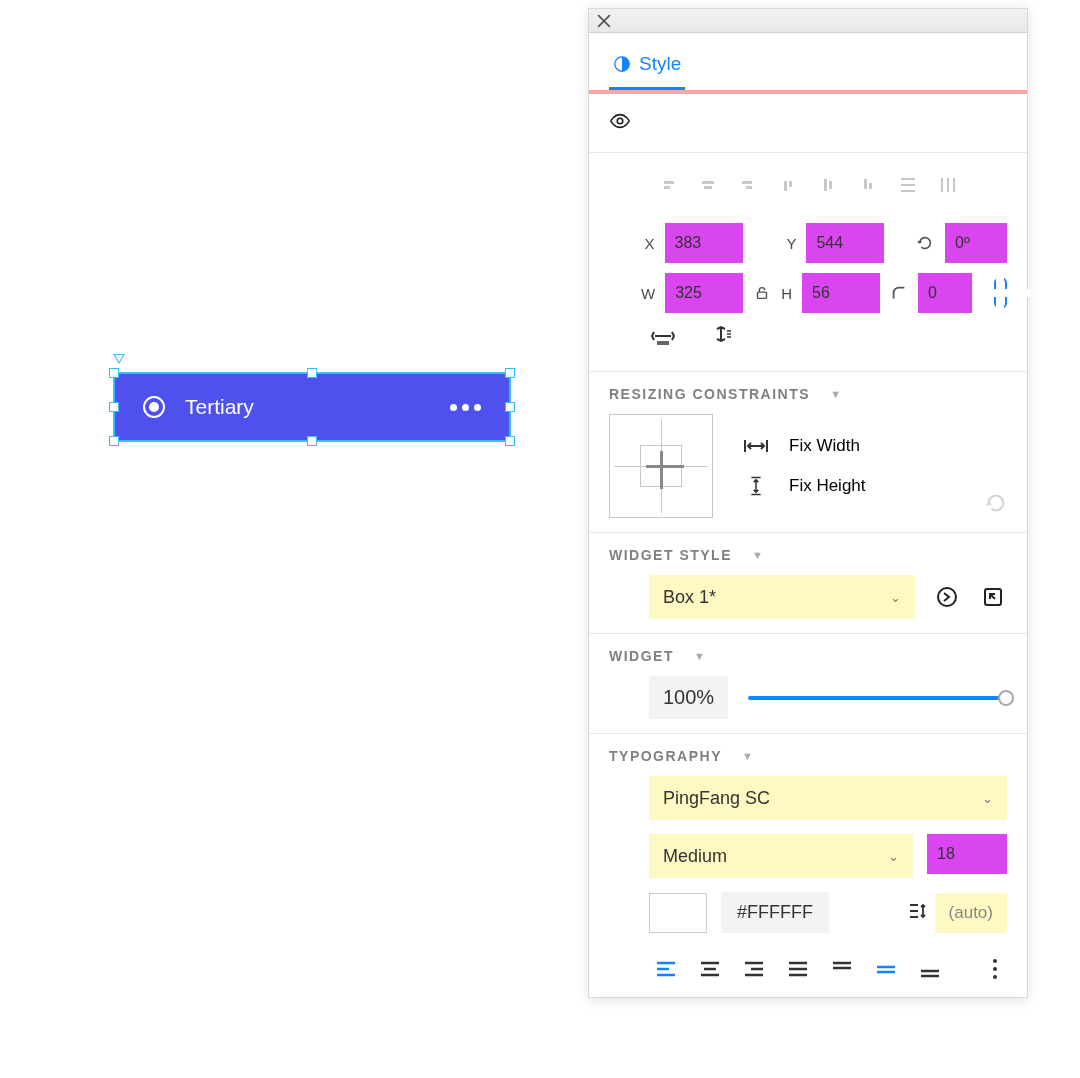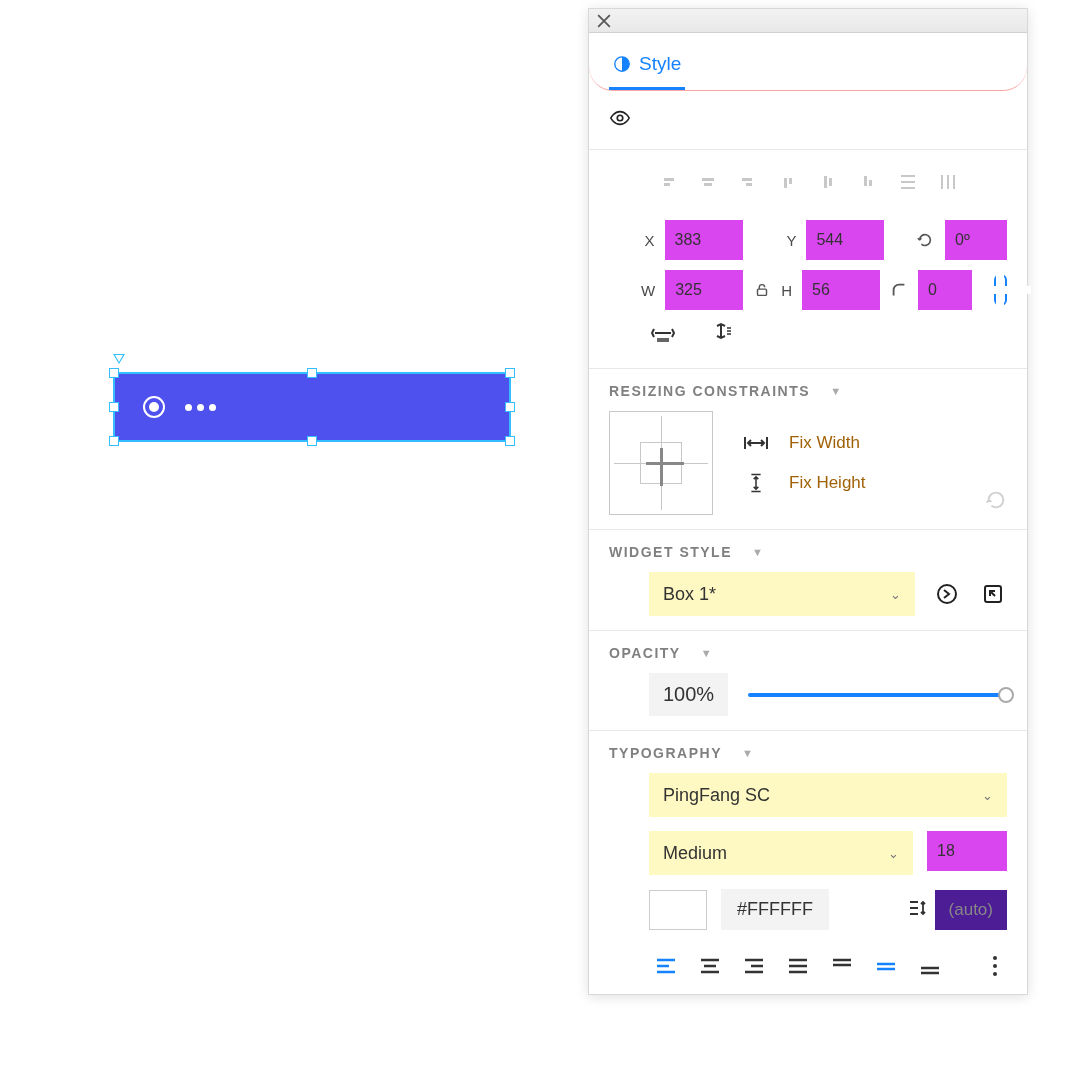--- a/index.html
+++ b/index.html
@@ -20,21 +20,21 @@
 .h-ml { left: -6px; top: 50%; margin-top: -5px; } .h-mr { right: -6px; top: 50%; margin-top: -5px; }
 .h-bl { left: -6px; bottom: -6px; } .h-bm { left: 50%; margin-left: -5px; bottom: -6px; } .h-br { right: -6px; bottom: -6px; }
 .tri { position: absolute; left: -2px; top: -20px; width: 0; height: 0; border-left: 6px solid transparent; border-right: 6px solid transparent; border-top: 10px solid #33bfff; }
 .tri::after { content: ""; position: absolute; left: -4px; top: -9px; border-left: 4px solid transparent; border-right: 4px solid transparent; border-top: 7px solid #fff; }
 
 
 .panel { position: absolute; left: 588px; top: 8px; width: 440px; background: #fff; border: 1px solid #d8d8d8; box-shadow: 0 2px 12px rgba(0,0,0,.12); }
 .titlebar { height: 24px; background: linear-gradient(#f2f2f2, #e8e8e8); border-bottom: 1px solid #d0d0d0; display: flex; align-items: center; padding: 0 8px; }
 .closex { width: 14px; height: 14px; color: #555; cursor: pointer; display:flex; align-items:center; justify-content:center;}
 
-.tabs { display: flex; padding: 14px 20px 0; border-bottom: 1px solid #fca5a5; gap: 8px; border-radius: 24px; }
+.tabs { display: flex; padding: 14px 20px 0; border-bottom: 4px solid #fca5a5; gap: 8px; }
 .tab { display: flex; align-items: center; gap: 8px; padding: 6px 4px 12px; color: #1582ff; border-bottom: 3px solid #1582ff; font-size: 19px; font-weight: 500; cursor: pointer;}
 .tab svg { width: 18px; height: 18px; }
 
 .section { border-bottom: 1px solid #e8e8e8; padding: 14px 20px; }
 .namebar { display: flex; align-items: center; padding: 16px 20px; border-bottom: 1px solid #e8e8e8; }
 .namebar .name { flex: 1; color: #707070; font-size: 21px; }
 .eye svg { width: 22px; height: 22px; color: #222; }
 
 .align-row { display: flex; gap: 6px; justify-content: center; padding: 4px 0 14px; }
 .align-btn { width: 34px; height: 28px; display: flex; align-items: center; justify-content: center; color: #c8c8c8; cursor: pointer;}
@@ -56,21 +56,21 @@
 .sec-head .caret { font-size: 11px; color: #aaa;}
 
 .constraint-box { display:flex; align-items:center; gap:30px;}
 .cbox { width:104px; height:104px; border:1px solid #c8c8c8; position:relative;}
 .cbox .inner { position:absolute; left:30px; top:30px; width:42px; height:42px; border:1px solid #c8c8c8;}
 .cbox .cross-h { position:absolute; left:4px; right:4px; top:50%; height:1px; background:#c8c8c8;}
 .cbox .cross-v { position:absolute; top:4px; bottom:4px; left:50%; width:1px; background:#c8c8c8;}
 .cbox .plus-h { position:absolute; left:36px; right:28px; top:50%; height:3px; background:#888; margin-top:-1px;}
 .cbox .plus-v { position:absolute; top:36px; bottom:28px; left:50%; width:3px; background:#888; margin-left:-1px;}
 .cstack { display:flex; flex-direction:column; gap:20px;}
-.crow { display:flex; align-items:center; gap:20px; font-size:17px; color:#a16207;}
+.crow { display:flex; align-items:center; gap:20px; font-size:17px; color:#000000;}
 .crow svg { width:26px; height:20px;}
 .reset-ic { margin-left:auto; color:#d0d0d0; align-self:flex-end;}
 .reset-ic svg{ width:22px; height:22px;}
 
 .select-box { background:#fef9c3; border:none; height:44px; padding:0 14px; font-size:18px; color:#333; display:flex; align-items:center; justify-content:space-between; cursor:pointer;}
 .select-box .chev { color:#777; font-size:13px;}
 .wstyle-row { display:flex; align-items:center; gap:18px;}
 .wstyle-row .select-box{ flex:1;}
 .icon-btn { width:28px; height:28px; display:flex; align-items:center; justify-content:center; color:#222; cursor:pointer;}
 .icon-btn svg{ width:24px; height:24px;}
@@ -81,36 +81,37 @@
 .slider .thumb { position:absolute; right:-7px; top:-6px; width:16px; height:16px; background:#fff; border:2px solid #aaa; border-radius:50%;}
 
 .typo-row { display:flex; gap:14px; margin-bottom:14px; padding-left:40px;}
 .typo-row .select-box { flex:1;}
 .size-in { width:80px;}
 .color-row { display:flex; align-items:center; gap:14px; padding-left:40px;}
 .swatch { width:58px; height:40px; border:1px solid #ccc; background:#fff;}
 .hex { background:#f3f3f3; padding:10px 16px; font-size:18px; color:#333;}
 .lh { margin-left:auto; display:flex; align-items:center; gap:8px;}
 .lh svg{ width:20px; height:20px; color:#333;}
-.lh-val { background:#4c1d95; padding:10px 14px; font-size:17px; color:#888;}
+.lh-val { background:#fef9c3; padding:10px 14px; font-size:17px; color:#888;}
 .text-align-row { display:flex; gap:10px; padding:22px 10px 0 40px; align-items:center;}
 .ta-btn { width:34px; height:28px; display:flex; align-items:center; justify-content:center; cursor:pointer;}
 .ta-btn svg { width:22px; height:18px;}
 .ta-active { color:#1582ff;} .ta-norm{ color:#333;}
 .more-v { margin-left:auto; display:flex; flex-direction:column; gap:4px;}
 .more-v span{ width:4px;height:4px;background:#333;border-radius:50%;}
 
 </style>
 </head>
 <body>
 
 <div class="canvas">
   <div class="sel-widget">
     <span class="tri"></span>
     <span class="radio-icon"></span>
+    <span class="label">Tertiary</span>
     <span class="dots">
         <span></span>
         <span></span>
         <span></span>
       </span>
     <span class="handle h-tl"></span>
     <span class="handle h-tm"></span>
     <span class="handle h-tr"></span>
     <span class="handle h-ml"></span>
     <span class="handle h-mr"></span>
@@ -293,21 +294,21 @@
           <svg viewBox="0 0 24 24" fill="none" stroke="currentColor" stroke-width="2">
             <rect x="4" y="4" width="16" height="16" rx="2"></rect>
             <path d="M14 14l-5-5M9 14v-5h5"></path>
           </svg>
         </span>
     </div>
   </div>
 
   <div class="section">
     <div class="sec-head">
-      <span>OPACITY</span>
+      <span>WIDGET</span>
         <span class="caret">▼</span>
     </div>
     <div class="opacity-row">
       <span class="opacity-val">100%</span>
       <div class="slider">
           <span class="thumb"></span>
         </div>
     </div>
   </div>
 

